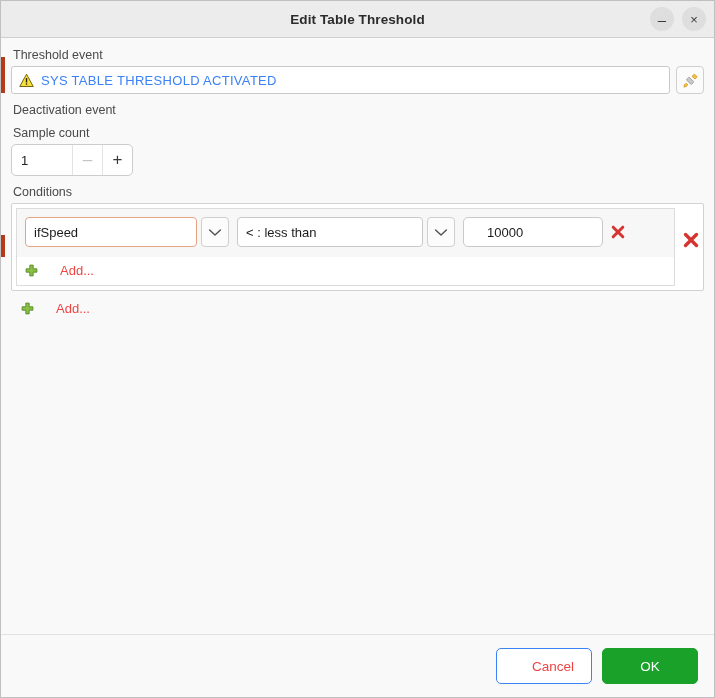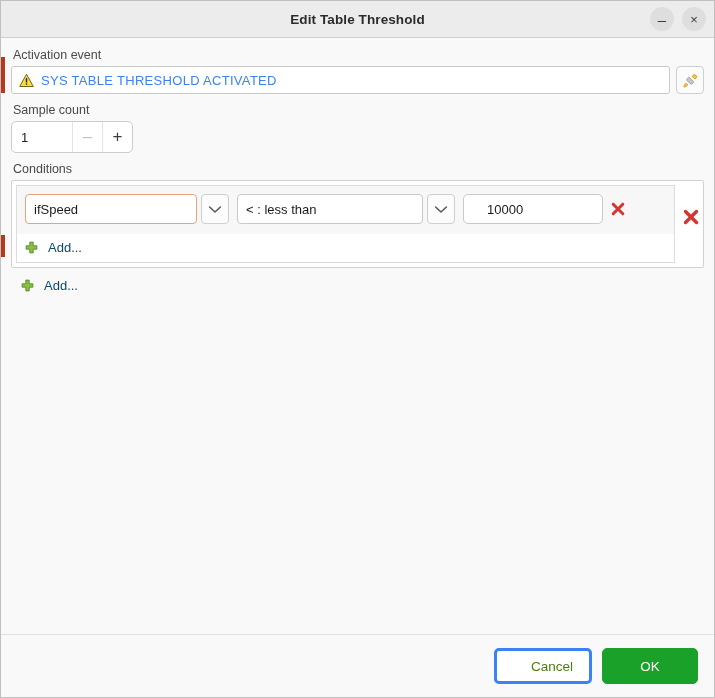--- a/index.html
+++ b/index.html
@@ -249,23 +249,23 @@
     height: 16px;
     flex: 0 0 16px;
     margin-left: 8px;
     margin-bottom: 14px;
     align-self: center;
   }
 
   .add-link {
     display: inline-flex;
     align-items: center;
-    gap: 10px;
-    font-size: 13px;
-    color: #0c4a6e;
+    gap: 22px;
+    font-size: 13px;
+    color: #ef4444;
     cursor: pointer;
     padding: 5px 6px 5px 6px;
   }
   .add-inner { margin: 0; padding: 6px 6px 7px 8px; background:#fff; }
   .add-outer { margin: 5px 0 0 4px; }
   .plus { width: 13px; height: 13px; flex: 0 0 13px; display:block; }
 
   
   .footer {
     height: 63px;
@@ -286,22 +286,22 @@
     border-radius: 5px;
     display: flex;
     align-items: center;
     justify-content: center;
     font-size: 13.5px;
     cursor: pointer;
     padding: 0 16px;
   }
   .btn-cancel {
     background: #ffffff;
-    border: 3px solid #3b82f6;
-    color: #4d7c0f;
+    border: 1px solid #3b82f6;
+    color: #ef4444;
     padding-left: 34px;
   }
   .btn-ok {
     background: #1aa12a;
     border: 1px solid #1aa12a;
     color: #ffffff;
   }
 </style>
 </head>
 <body>
@@ -315,41 +315,42 @@
       <div class="win-btn">×</div>
     </div>
   </div>
 
   <div class="content">
 
     <div class="err-strip" style="top:19px;height:36px;"></div>
     <div class="err-strip" style="top:197px;height:22px;"></div>
 
     <div class="group">
-      <div class="field-label">Activation event</div>
+      <div class="field-label">Threshold event</div>
       <div class="row">
         <div class="textfield">
           <svg class="ico" viewBox="0 0 16 16">
             <path d="M8 1.3 L15.2 14.4 H0.8 Z" fill="#f7e03c" stroke="#6d5a05" stroke-width="1" stroke-linejoin="round"></path>
             <rect x="7.25" y="5.4" width="1.5" height="4.8" fill="#2b2405"></rect>
             <rect x="7.25" y="11.1" width="1.5" height="1.5" fill="#2b2405"></rect>
           </svg>
           <span class="ev-text">SYS  TABLE  THRESHOLD  ACTIVATED</span>
         </div>
         <div class="picker-btn">
           <svg width="17" height="17" viewBox="0 0 18 18">
             <path d="M2 16 L4.4 15.4 L6.2 13.6 L4.4 11.8 L2.6 13.6 Z" fill="#f3c23a" stroke="#c98b16" stroke-width=".7" stroke-linejoin="round"></path>
             <rect x="4.9" y="7.3" width="7.4" height="4.1" rx="1" transform="rotate(45 8.6 9.35)" fill="#c8c8c8" stroke="#8d8d8d" stroke-width=".7"></rect>
             <rect x="11.2" y="3.1" width="4.4" height="3.6" rx="1.2" transform="rotate(45 13.4 4.9)" fill="#f3c23a" stroke="#c98b16" stroke-width=".7"></rect>
           </svg>
         </div>
       </div>
     </div>
 
     <div class="group">
+      <div class="field-label">Deactivation event</div>
     </div>
 
     <div class="group">
       <div class="field-label">Sample count</div>
       <div class="spinner">
         <div class="spin-val">1</div>
         <div class="spin-btn disabled">–</div>
         <div class="spin-btn">+</div>
       </div>
     </div>

